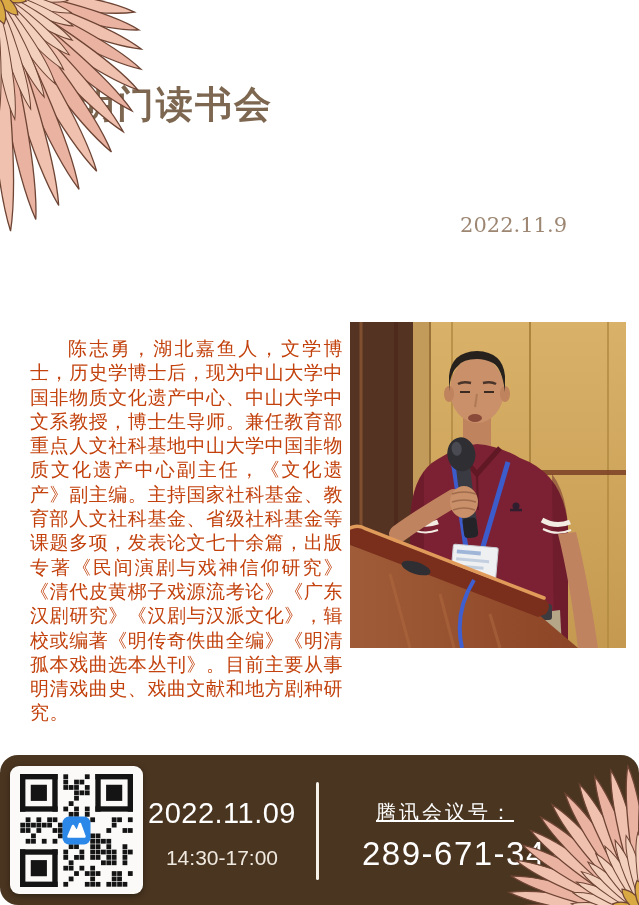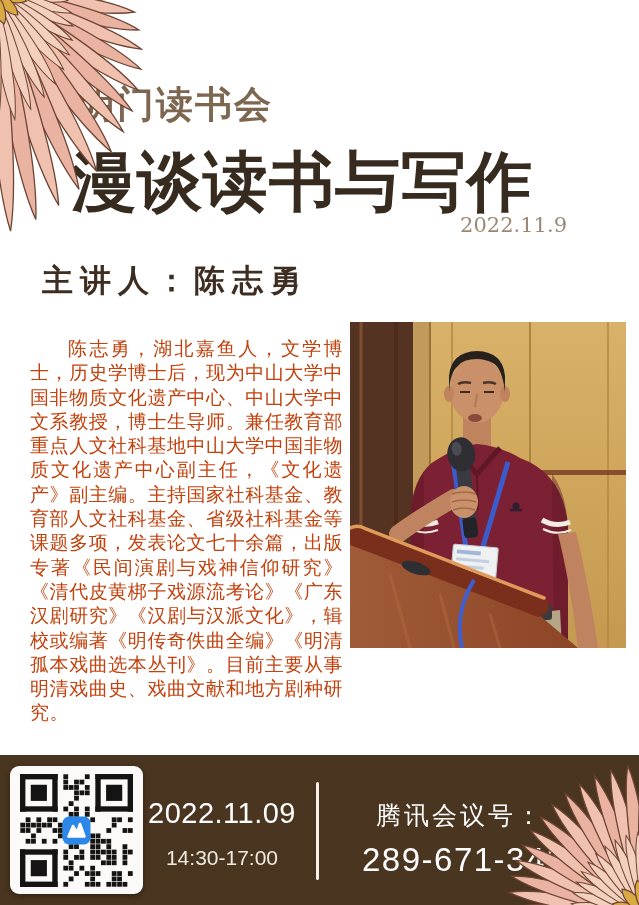--- a/index.html
+++ b/index.html
@@ -18,30 +18,30 @@
   
   .speaker{position:absolute;left:42px;top:260px;font-size:31px;font-weight:700;color:#3e2e22;
         letter-spacing:7px;font-family:"DejaVu Serif",serif;}
   
   .bio{position:absolute;left:30px;top:318px;width:313px;font-size:19px;line-height:24.3px;
        color:#c2410c;text-align:justify;text-indent:2em;letter-spacing:.5px;
        font-family:"Liberation Serif",serif;}
   
   .photo{position:absolute;left:350px;top:322px;width:276px;height:326px;display:block;}
   
-  .bar{position:absolute;left:0;top:755px;width:639px;height:150px;background:#4a3520;z-index:1;}
+  .bar{position:absolute;left:0;top:755px;width:639px;height:150px;background:#4a3520;z-index:1;border-radius:18px;}
   .qr-card{position:absolute;left:10px;top:11px;width:133px;height:128px;background:#fbfaf8;
        border-radius:9px;box-shadow:0 2px 6px rgba(0,0,0,.35);
        display:flex;align-items:center;justify-content:center;}
   .dt{position:absolute;left:148px;top:42px;width:148px;text-align:center;color:#ffffff;}
   .dt-date{font-size:29px;letter-spacing:.5px;}
   .dt-time{font-size:21px;margin-top:16px;color:#efe9df;}
   .vdiv{position:absolute;left:316px;top:27px;width:3px;height:98px;background:#f6f2ea;border-radius:2px;}
   .meet{position:absolute;left:362px;top:44px;color:#ffffff;}
-  .meet-label{font-size:25px;letter-spacing:3px;padding-left:14px;font-family:"DejaVu Serif",serif;}
+  .meet-label{font-size:20px;letter-spacing:3px;padding-left:14px;font-family:"DejaVu Serif",serif;text-decoration:underline;}
   .meet-num{font-size:33px;letter-spacing:1.5px;margin-top:9px;font-weight:400;}
 </style>
 </head>
 <body>
 
 <div class="page">
 
   <svg class="deco-tl" width="160" height="265" viewBox="0 0 160 265">
     <g id="petals-tl" transform="translate(-8,-10)">
         <path d="M5 0 C 32 -10.084, 102.4 -8.571399999999999, 128 0 C 102.4 8.571399999999999, 32 10.084, 5 0 Z" transform="rotate(-4)" fill="#efc1ae" stroke="#6e4434" stroke-width="1.3"></path>
@@ -73,24 +73,22 @@
         <path d="M5 0 C 32.85 -8.942, 105.12 -7.6007, 131.4 0 C 105.12 7.6007, 32.85 8.942, 5 0 Z" transform="rotate(80)" fill="#f3d0bd" stroke="#6e4434" stroke-width="1"></path>
         <path d="M5 0 C 34.375 -9.125, 110 -7.75625, 137.5 0 C 110 7.75625, 34.375 9.125, 5 0 Z" transform="rotate(88)" fill="#f3d0bd" stroke="#6e4434" stroke-width="1"></path>
         <path d="M5 0 C 9 -8, 28.8 -6.8, 36 0 C 28.8 6.8, 9 8, 5 0 Z" transform="rotate(18)" fill="#d9a943" stroke="#6e4434" stroke-width="1.2"></path>
         <path d="M5 0 C 9 -8, 28.8 -6.8, 36 0 C 28.8 6.8, 9 8, 5 0 Z" transform="rotate(44)" fill="#d9a943" stroke="#6e4434" stroke-width="1.2"></path>
         <path d="M5 0 C 9 -8, 28.8 -6.8, 36 0 C 28.8 6.8, 9 8, 5 0 Z" transform="rotate(70)" fill="#d9a943" stroke="#6e4434" stroke-width="1.2"></path>
         <circle r="12" fill="#e2b551" stroke="#8a5a20" stroke-width="2"></circle>
       </g>
   </svg>
 
   <div class="club">明门读书会</div>
-  <div class="title">漫谈读书与写作</div>
   <div class="hdate">2022.11.9</div>
 
-  <div class="speaker">主讲人：陈志勇</div>
 
   <p class="bio">陈志勇，湖北嘉鱼人，文学博士，历史学博士后，现为中山大学中国非物质文化遗产中心、中山大学中文系教授，博士生导师。兼任教育部重点人文社科基地中山大学中国非物质文化遗产中心副主任，《文化遗产》副主编。主持国家社科基金、教育部人文社科基金、省级社科基金等课题多项，发表论文七十余篇，出版专著《民间演剧与戏神信仰研究》《清代皮黄梆子戏源流考论》《广东汉剧研究》《汉剧与汉派文化》，辑校或编著《明传奇佚曲全编》《明清孤本戏曲选本丛刊》。目前主要从事明清戏曲史、戏曲文献和地方剧种研究。</p>
 
   <svg class="photo" viewBox="0 0 276 326" role="img" aria-label="陈志勇身穿枣红色polo衫，佩戴蓝色挂绳证件，站在木讲台后手持话筒演讲">
     <defs>
       <linearGradient id="wallg" x1="0" y1="0" x2="0" y2="1">
         <stop offset="0" stop-color="#d9b168"></stop>
           <stop offset="1" stop-color="#c59a50"></stop>
       </linearGradient>
       <linearGradient id="podf" x1="0" y1="0" x2="1" y2="0">

